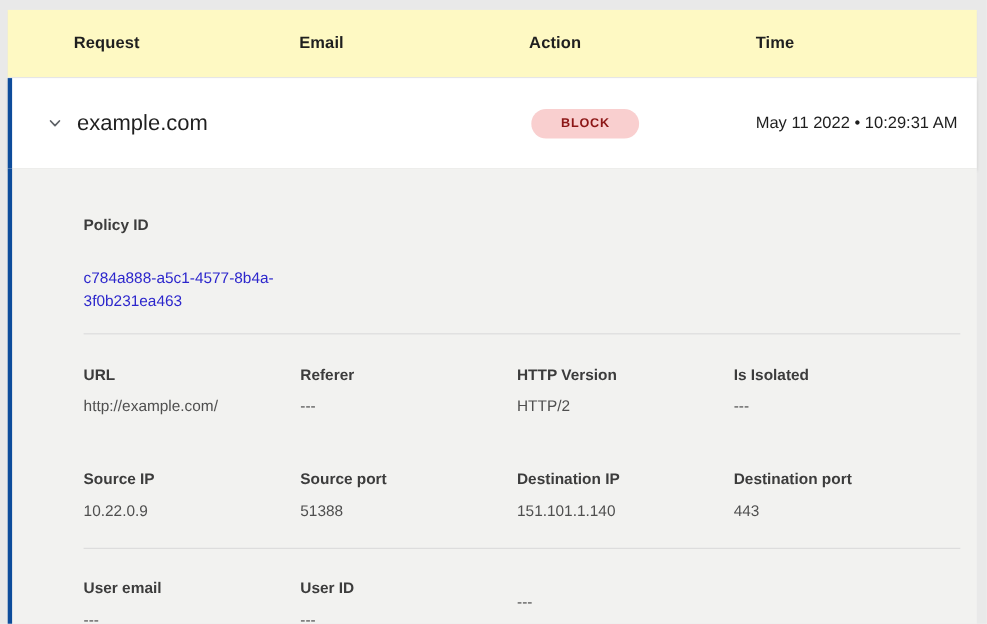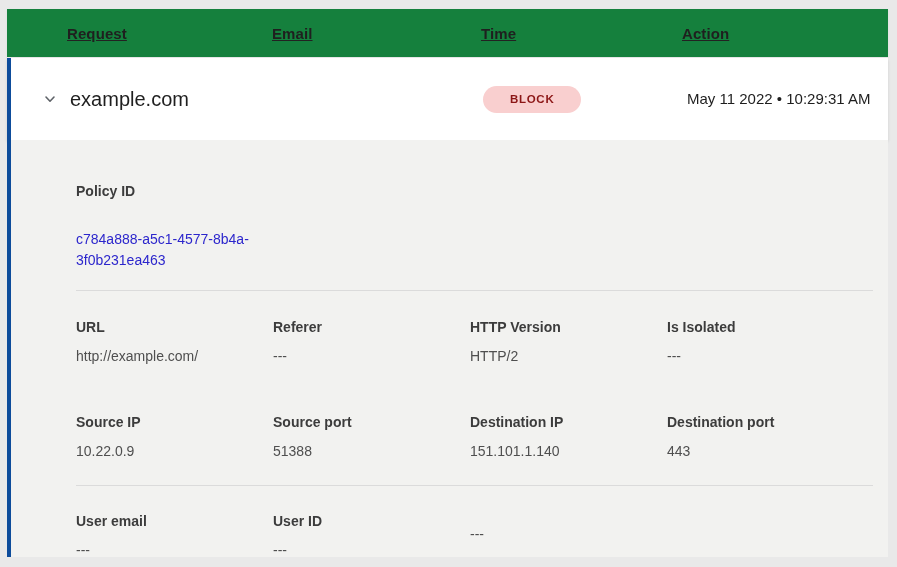--- a/index.html
+++ b/index.html
@@ -7,27 +7,26 @@
   body {
     font-family: "Liberation Sans", "DejaVu Sans", sans-serif;
     background:#e9e9e9;
     color:#222;
     overflow:hidden;
   }
   .page { width:897px; height:567px; padding:9px 9px 0 7px; overflow:hidden; }
 
   
   .header-card {
-    background:#15803d;
-    height:49px;
+    background:#fef9c3;
+    height:62px;
     display:flex;
     align-items:center;
     border-bottom:1px solid #e7e7e7;
     box-shadow:0 1px 2px rgba(0,0,0,0.06);
-    text-decoration:underline;
   }
   .hcell { font-size:15px; font-weight:700; color:#1f1f1f; letter-spacing:0.1px; }
   .hcol-request { width:265px; padding-left:60px; }
   .hcol-email   { width:209px; }
   .hcol-action  { width:206px; }
   .hcol-time    { flex:1; }
 
   
   .row-card {
     background:#fff;
@@ -87,22 +86,22 @@
   .grid-3 { margin-top:27px; }
 </style>
 </head>
 <body>
 
 <div class="page">
 
   <div class="header-card">
     <div class="hcell hcol-request">Request</div>
     <div class="hcell hcol-email">Email</div>
+    <div class="hcell hcol-action">Action</div>
     <div class="hcell hcol-time">Time</div>
-    <div class="hcell hcol-action">Action</div>
   </div>
 
   <div class="row-card">
     <div class="cell-request">
       <span class="chevron">
         <svg width="16" height="16" viewBox="0 0 16 16">
           <polyline points="4,6 8,10.2 12,6" fill="none" stroke="#5f6368" stroke-width="1.6" stroke-linecap="round" stroke-linejoin="round"></polyline>
         </svg>
       </span>
       <span class="request-text">example.com</span>

